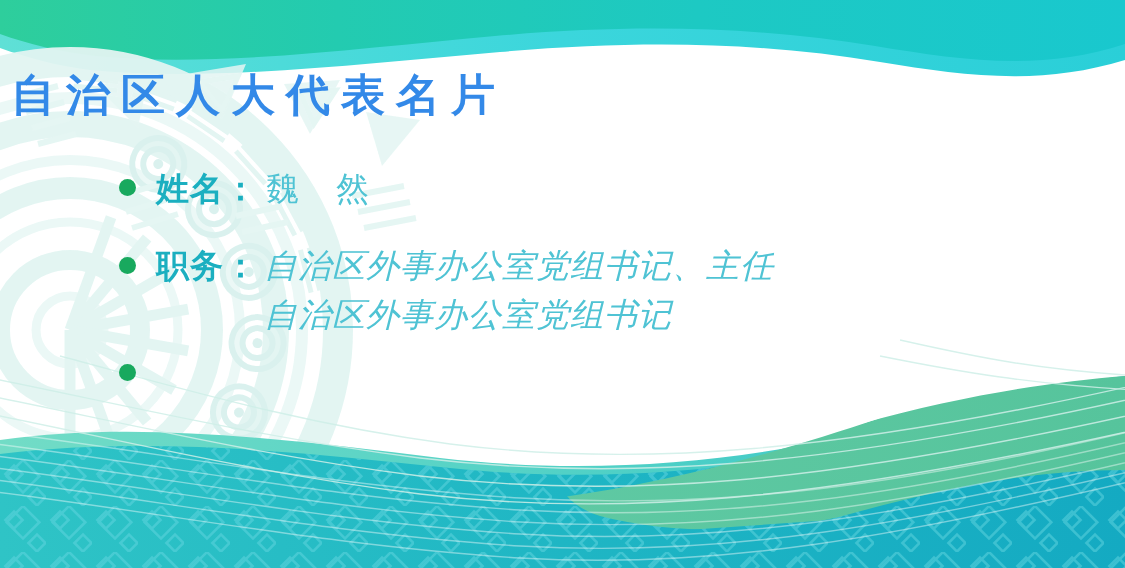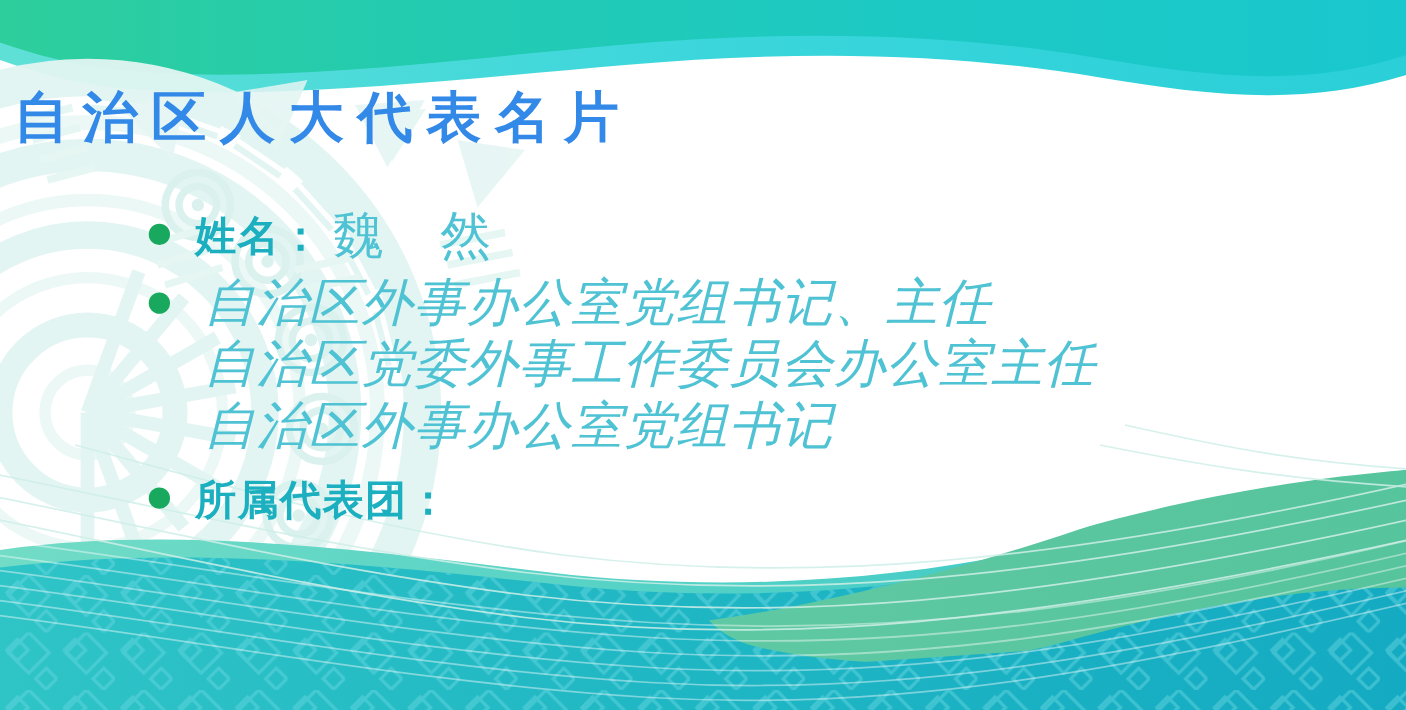--- a/index.html
+++ b/index.html
@@ -49,21 +49,21 @@
     left:112px; top:164px;
     width:1000px;
   }
 
   .field{
     position:relative;
     display:block;
     padding-left:44px;
     margin-bottom:2px;
   }
-  .field.name-row{ margin-bottom:5px; }
+  .field.name-row{ margin-bottom:28px; }
   .field.post-row{ margin-bottom:10px; }
 
   .bullet{
     position:absolute;
     left:7px; top:15px;
     width:17px; height:17px;
     border-radius:50%;
     background:#18A95E;
   }
   .field.post-row .bullet{ top:16px; }
@@ -79,21 +79,21 @@
     font-size:33px;
     font-weight:bold;
     color:#1BAFC0;
     line-height:49px;
     letter-spacing:1px;
     flex:0 0 auto;
   }
   .label .colon{ letter-spacing:0; }
 
   .value{
-    font-size:41px;
+    font-size:33px;
     font-weight:normal;
     color:#4FC3D4;
     line-height:49px;
     letter-spacing:1px;
     flex:0 0 auto;
   }
   .value .v-line{ display:block; }
   .value.name-value{ padding-left:9px; letter-spacing:2px; }
   .value.post-value{ padding-left:7px;font-style:italic; }
   .value.deleg-value{ padding-left:9px; }
@@ -296,30 +296,29 @@
           <span class="label"><span>姓名</span><span class="colon">：</span></span>
           <span class="value name-value">
               <span class="v-line">魏　然</span>
             </span>
         </div>
       </div>
 
       <div class="field post-row">
         <span class="bullet"></span>
         <div class="row">
+          <span class="label"><span>职务</span><span class="colon">：</span></span>
           <span class="value post-value">
             <span class="v-line">自治区外事办公室党组书记、主任</span>
-            <span class="v-line">自治区党委外事工作委员会办公室主任</span>
             <span class="v-line">自治区外事办公室党组书记</span>
           </span>
         </div>
       </div>
 
       <div class="field deleg-row">
         <span class="bullet"></span>
         <div class="row">
-          <span class="label"><span>所属代表团</span><span class="colon">：</span></span>
         </div>
       </div>
 
     </div>
   </div>
 </div>
 
 </body></html>

